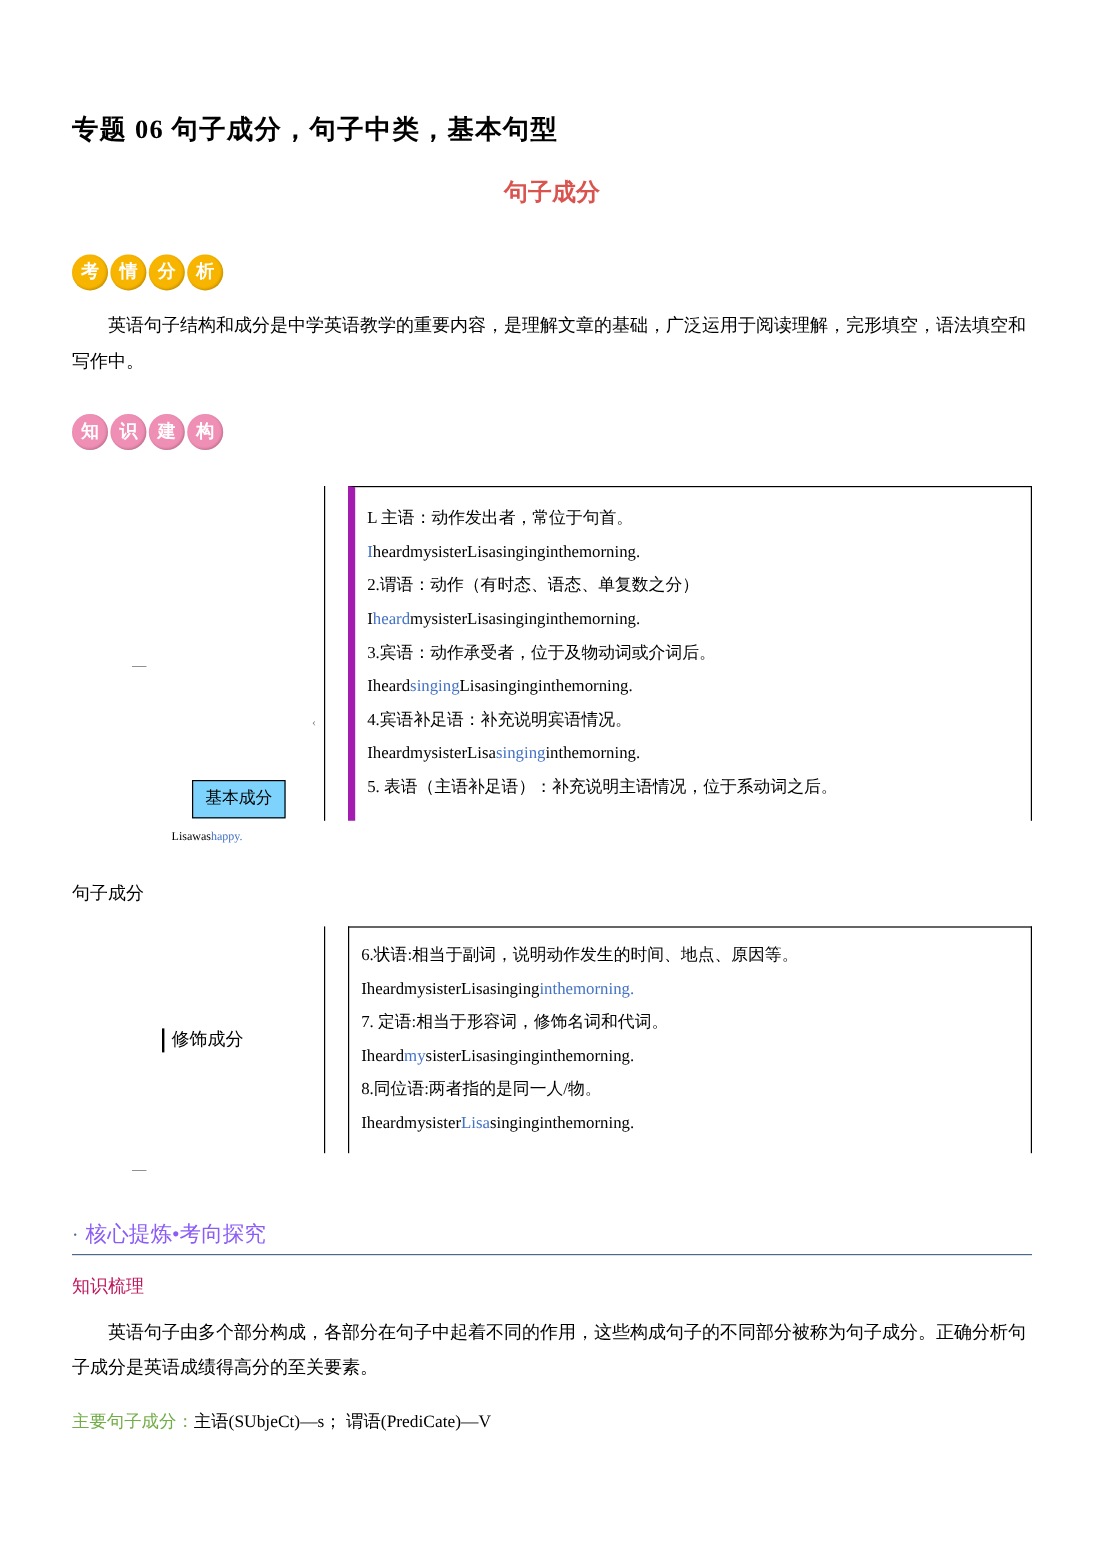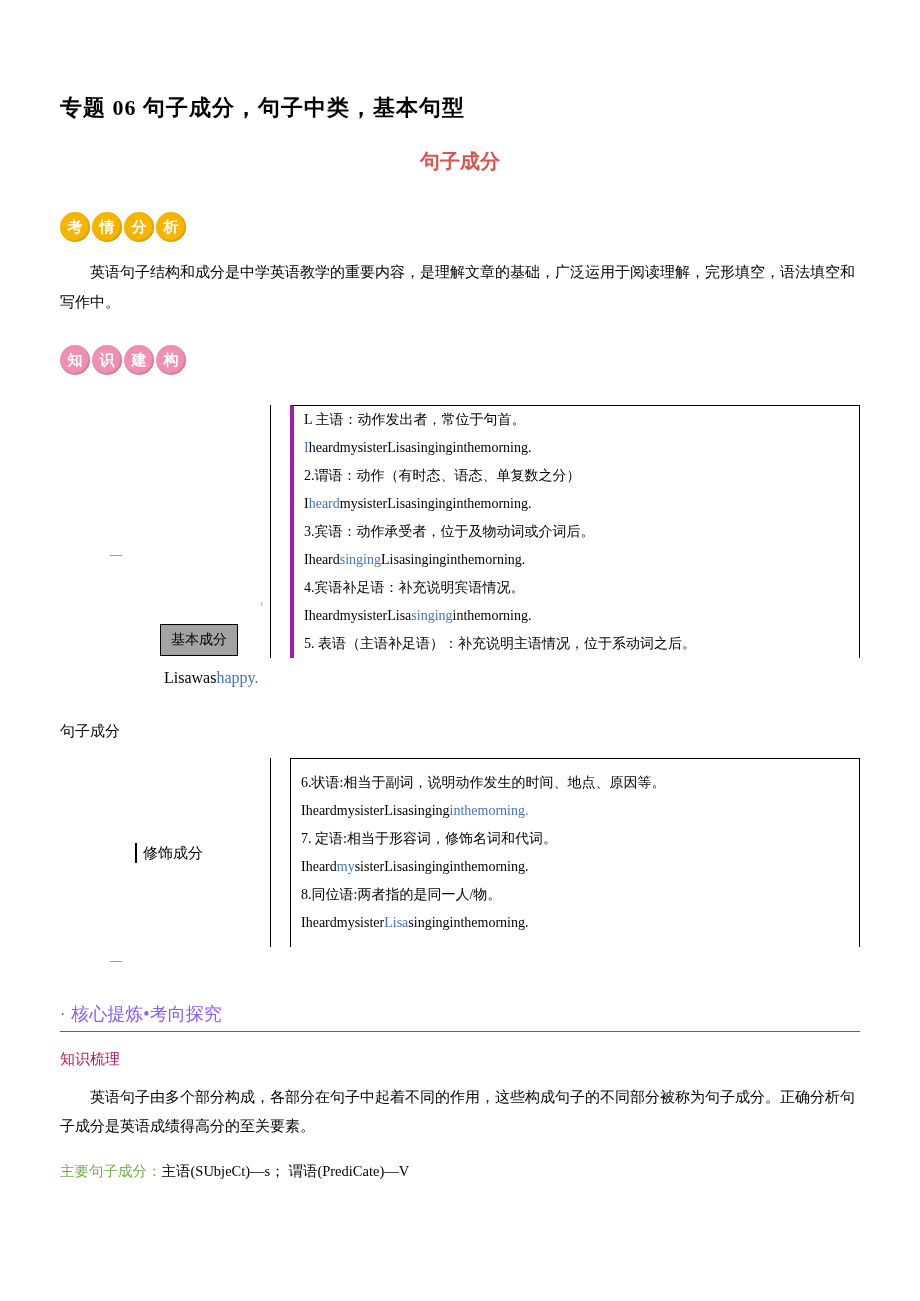--- a/index.html
+++ b/index.html
@@ -61,38 +61,38 @@
     .diagram-label-col {
       width: 230px;
       position: relative;
       display: flex;
       align-items: center;
     }
     .diagram-label {
       border: 1px solid #000;
       padding: 4px 10px;
       font-size: 14px;
-      background: #a3a3a3;
+      background: #7dd3fc;
       margin-left: 100px;
     }
     .diagram-content {
       border-top: 1px solid #000;
-      border-left: 4px solid #a21caf;
+      border-left: 6px solid #a21caf;
       border-right: 1px solid #000;
-      padding: 0 10px;
+      padding: 13px 10px;
       flex: 1;
     }
     .content-line {
       line-height: 2;
       font-size: 14px;
     }
     .blue { color: #4472c4; }
     .extra-line {
-      margin-left: 104px;
-      font-size: 16px;
+      margin-left: 83px;
+      font-size: 10px;
       line-height: 2;
     }
     .section-root {
       font-size: 15px;
       margin: 25px 0 10px 0;
     }
     .diagram-row-2 .diagram-content {
       border-top: 1px solid #000;
       border-left: 1px solid #000;
       border-right: 1px solid #000;

